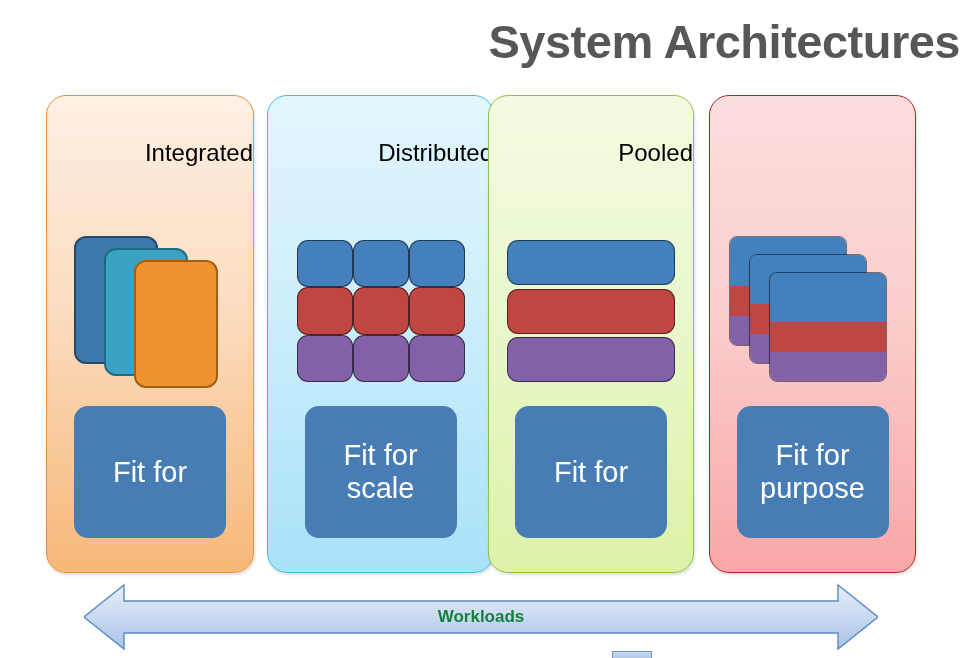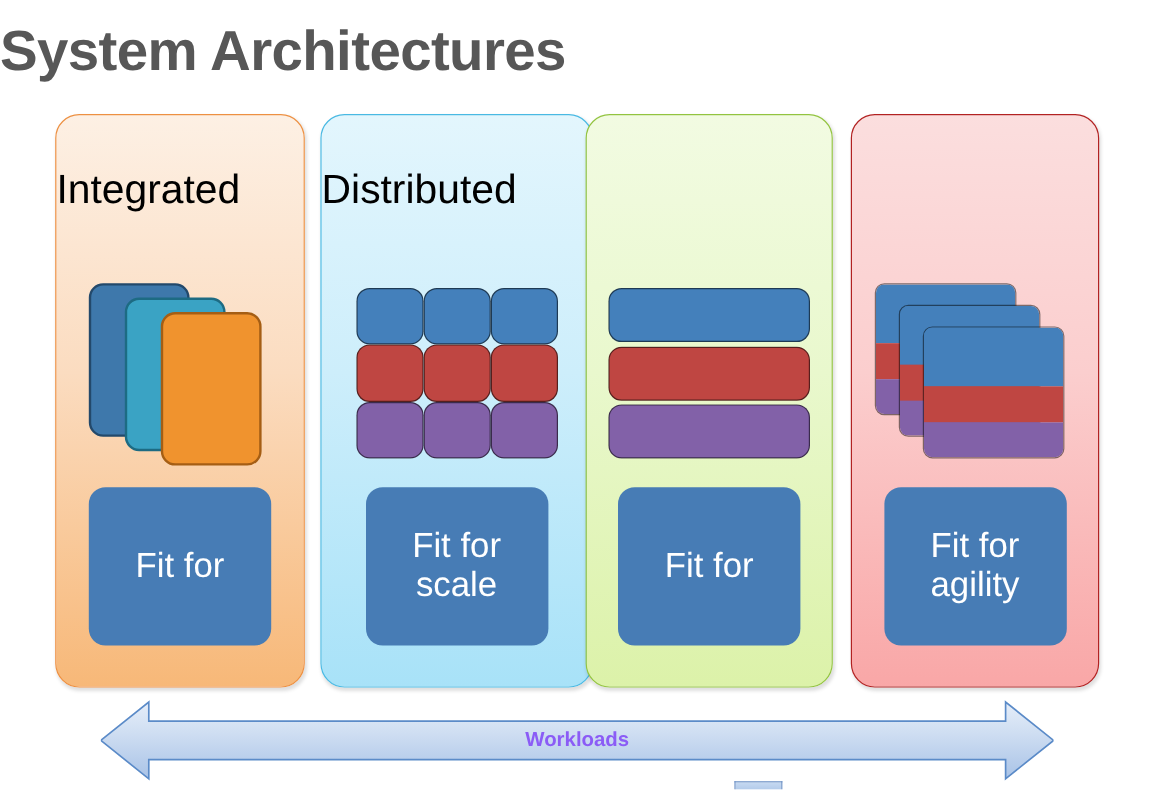--- a/index.html
+++ b/index.html
@@ -14,21 +14,21 @@
     overflow: hidden;
     font-family: "Liberation Sans", "DejaVu Sans", sans-serif;
   }
 
   
   #slide-title {
     position: absolute;
     left: 0;
     top: 14px;
     width: 960px;
-    text-align: left;
+    text-align: right;
     font-size: 47px;
     font-weight: bold;
     color: #575757;
     letter-spacing: -0.5px;
     white-space: nowrap;
   }
 
   
   .panel {
     position: absolute;
@@ -38,22 +38,22 @@
     border-width: 1.5px;
     border-style: solid;
     box-sizing: border-box;
     box-shadow: 1px 2px 3px rgba(0,0,0,0.13);
   }
   .panel-title {
     position: absolute;
     top: 43px;
     left: 0;
     width: 100%;
-    text-align: left;
-    font-size: 34px;
+    text-align: right;
+    font-size: 24px;
     color: #000000;
     white-space: nowrap;
   }
 
   
   .panel.orange {
     left: 46px;  width: 208px;
     background: linear-gradient(to bottom, #fdf0e4 0%, #fbdcc0 45%, #f7b878 100%);
     border-color: #ed9042;
   }
@@ -187,21 +187,21 @@
     position: absolute;
     left: 84px;
     top: 581px;
     width: 794px;
     height: 72px;
     display: flex;
     align-items: center;
     justify-content: center;
     font-size: 17px;
     font-weight: bold;
-    color: #8b5cf6;
+    color: #15803d;
     pointer-events: none;
   }
 
   
   #bottom-fragment {
     position: absolute;
     left: 612px;
     top: 651px;
     width: 40px;
     height: 7px;
@@ -253,20 +253,21 @@
 
   <div class="fit-box">
     <div>
       <span>Fit for</span><br>
       <span>scale</span>
     </div>
   </div>
 </div>
 
 <div class="panel green">
+  <div class="panel-title">Pooled</div>
 
   <div class="graphic">
     <div class="bars">
       <div class="bar" style="background:#4480bb"></div>
       <div class="bar" style="background:#bf4642"></div>
       <div class="bar" style="background:#8261a8"></div>
     </div>
   </div>
 
   <div class="fit-box">
@@ -294,21 +295,21 @@
         <div class="conv-band b-blue" style="background:#4480bb"></div>
         <div class="conv-band b-red" style="background:#bf4642"></div>
         <div class="conv-band b-purple" style="background:#8261a8"></div>
       </div>
     </div>
   </div>
 
   <div class="fit-box">
     <div>
       <span>Fit for</span><br>
-      <span>agility</span>
+      <span>purpose</span>
     </div>
   </div>
 </div>
 
 <svg id="workloads-arrow" viewBox="0 0 794 72" preserveAspectRatio="none">
   <defs>
     <linearGradient id="arrowGrad" x1="0" y1="0" x2="0" y2="1">
       <stop offset="0%" stop-color="#e6eef9"></stop>
       <stop offset="40%" stop-color="#cfdef2"></stop>
       <stop offset="100%" stop-color="#a9c3e7"></stop>

